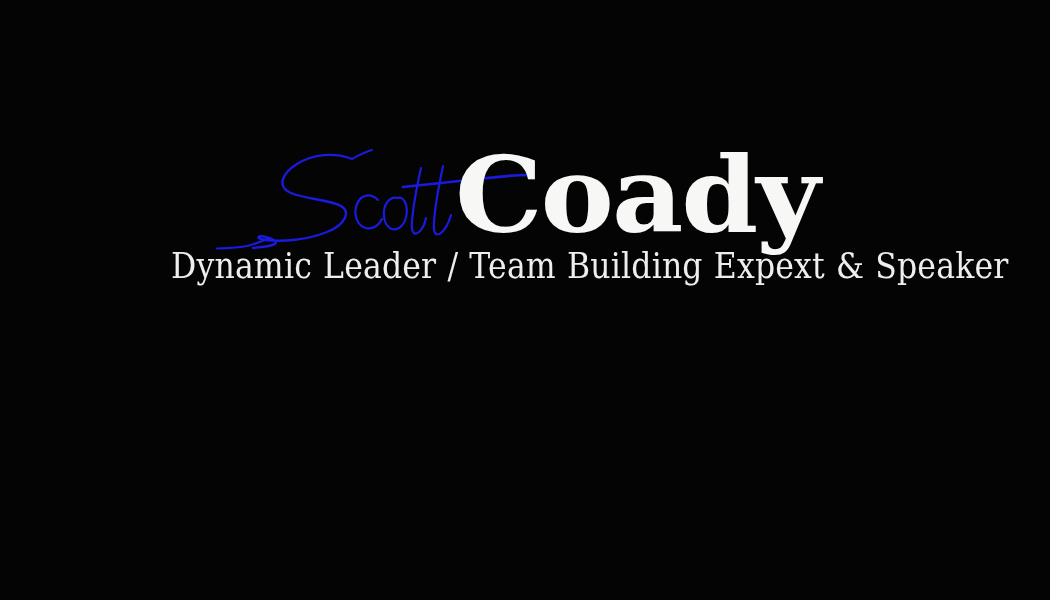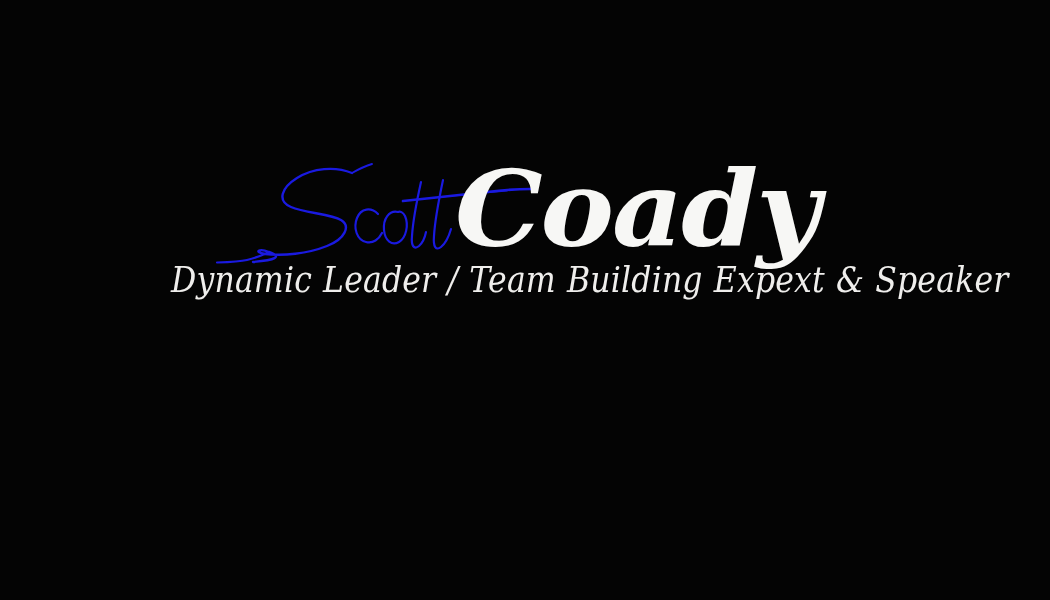--- a/index.html
+++ b/index.html
@@ -21,24 +21,23 @@
     position: relative;
     width: 1050px;
     height: 600px;
     background: #040404;
   }
 
   
   #logo-lockup {
     position: absolute;
     left: 0;
-    top: 16px;
+    top: 2px;
     width: 1050px;
     height: 320px;
-    font-style: italic;
   }
 
   
   #script-signature {
     position: absolute;
     left: 235px;
     top: 140px;
     width: 330px;
     height: 120px;
     overflow: visible;

